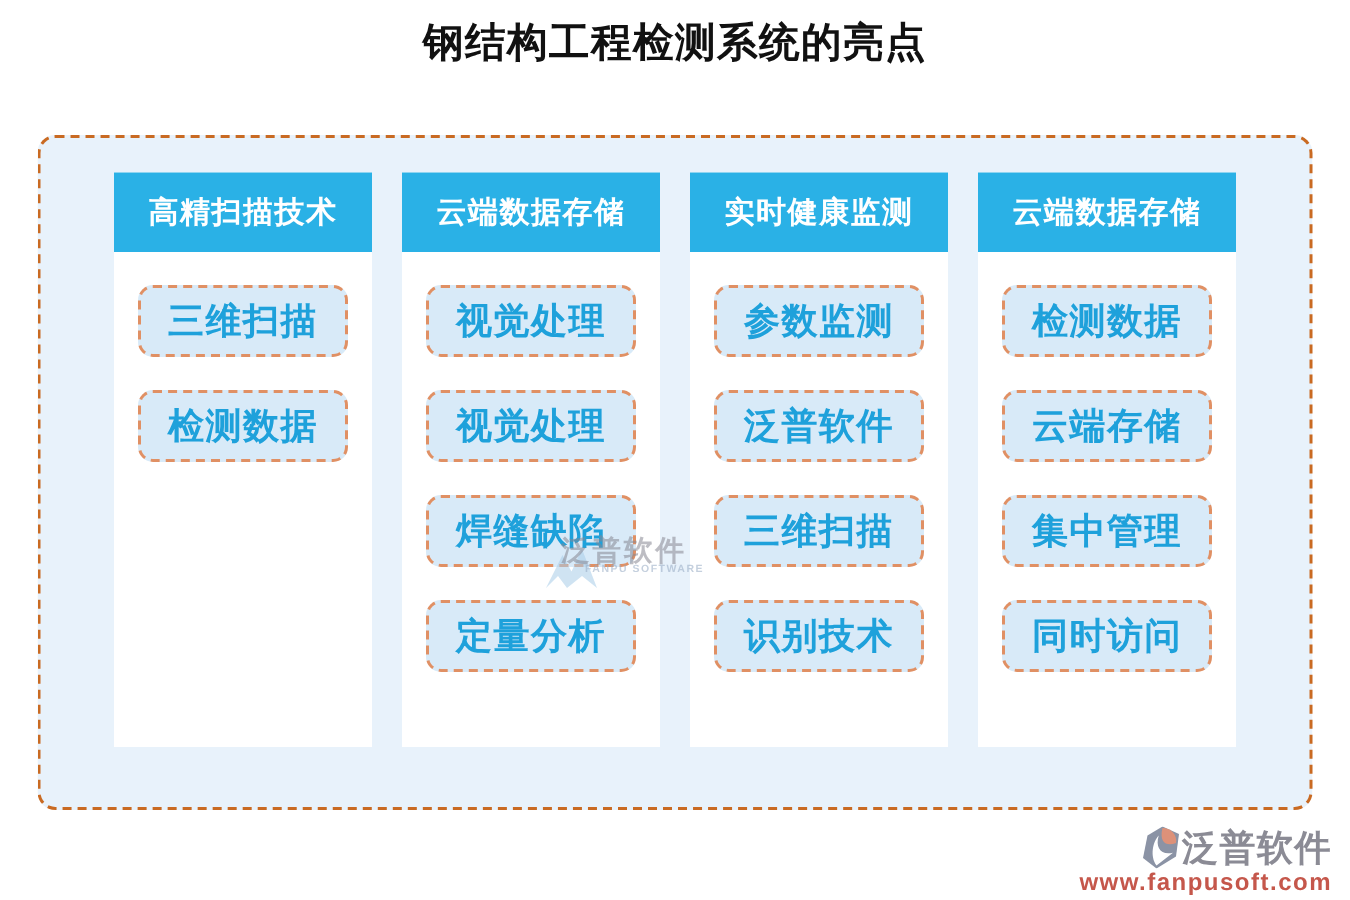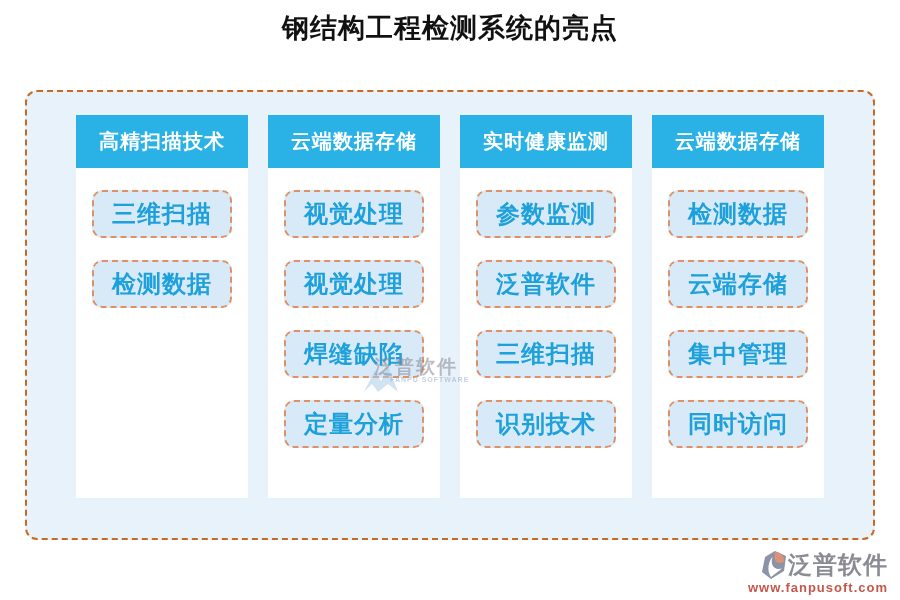--- a/index.html
+++ b/index.html
@@ -117,21 +117,21 @@
     justify-content:flex-end;
     gap:2px;
   }
   .footer-logo .logo-name{
     font-size:24px;
     font-weight:bold;
     color:var(--logo-gray);
     letter-spacing:1px;
   }
   .footer-logo .logo-url{
-    font-size:13px;
+    font-size:16px;
     font-weight:bold;
     color:var(--logo-url-red);
     letter-spacing:1px;
     margin-top:-1px;
   }
 </style>
 </head>
 <body>
 
 <h1 class="page-title">钢结构工程检测系统的亮点</h1>

